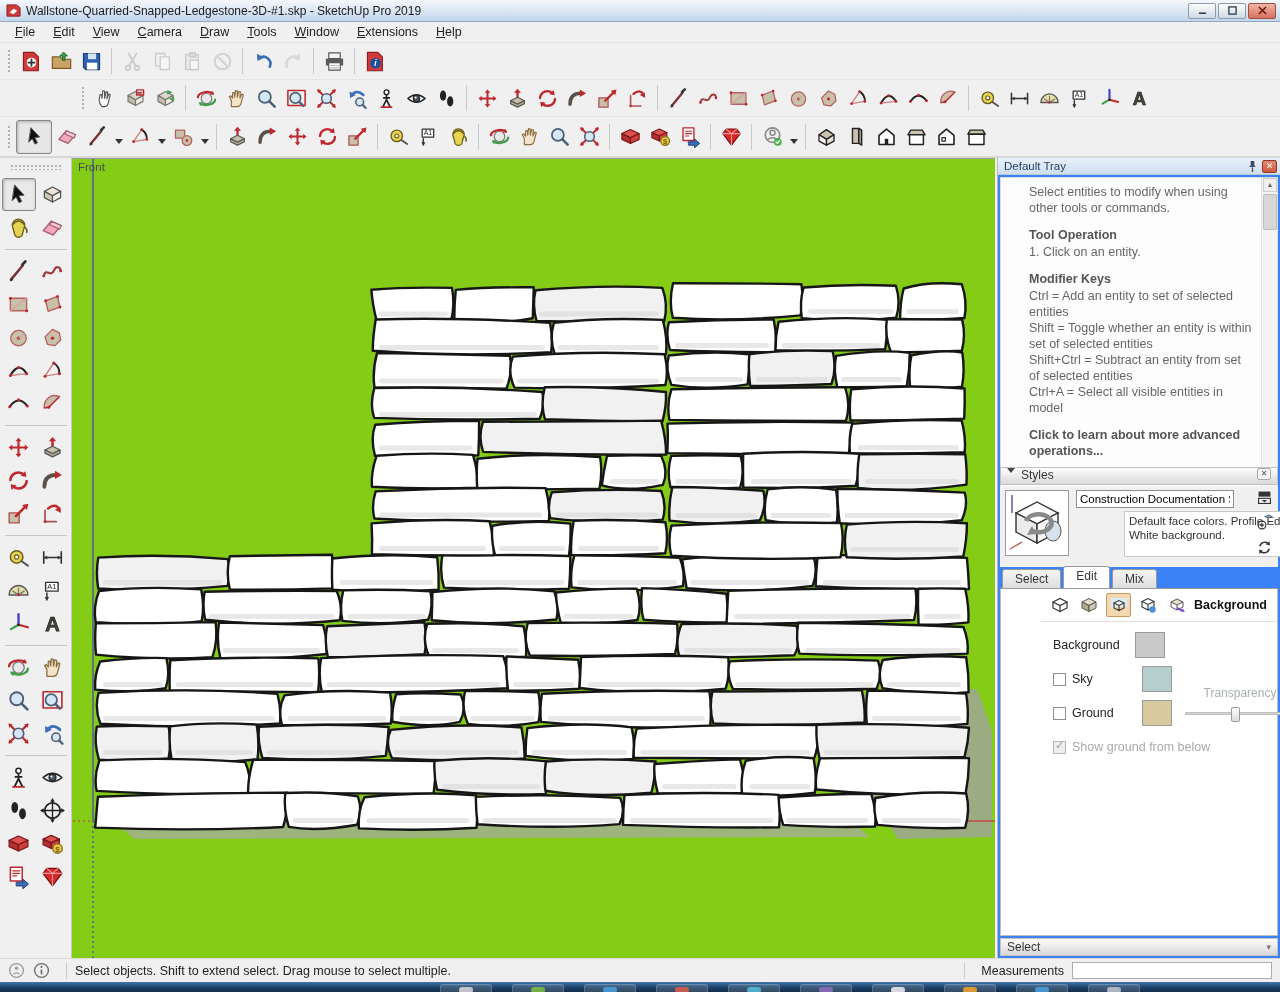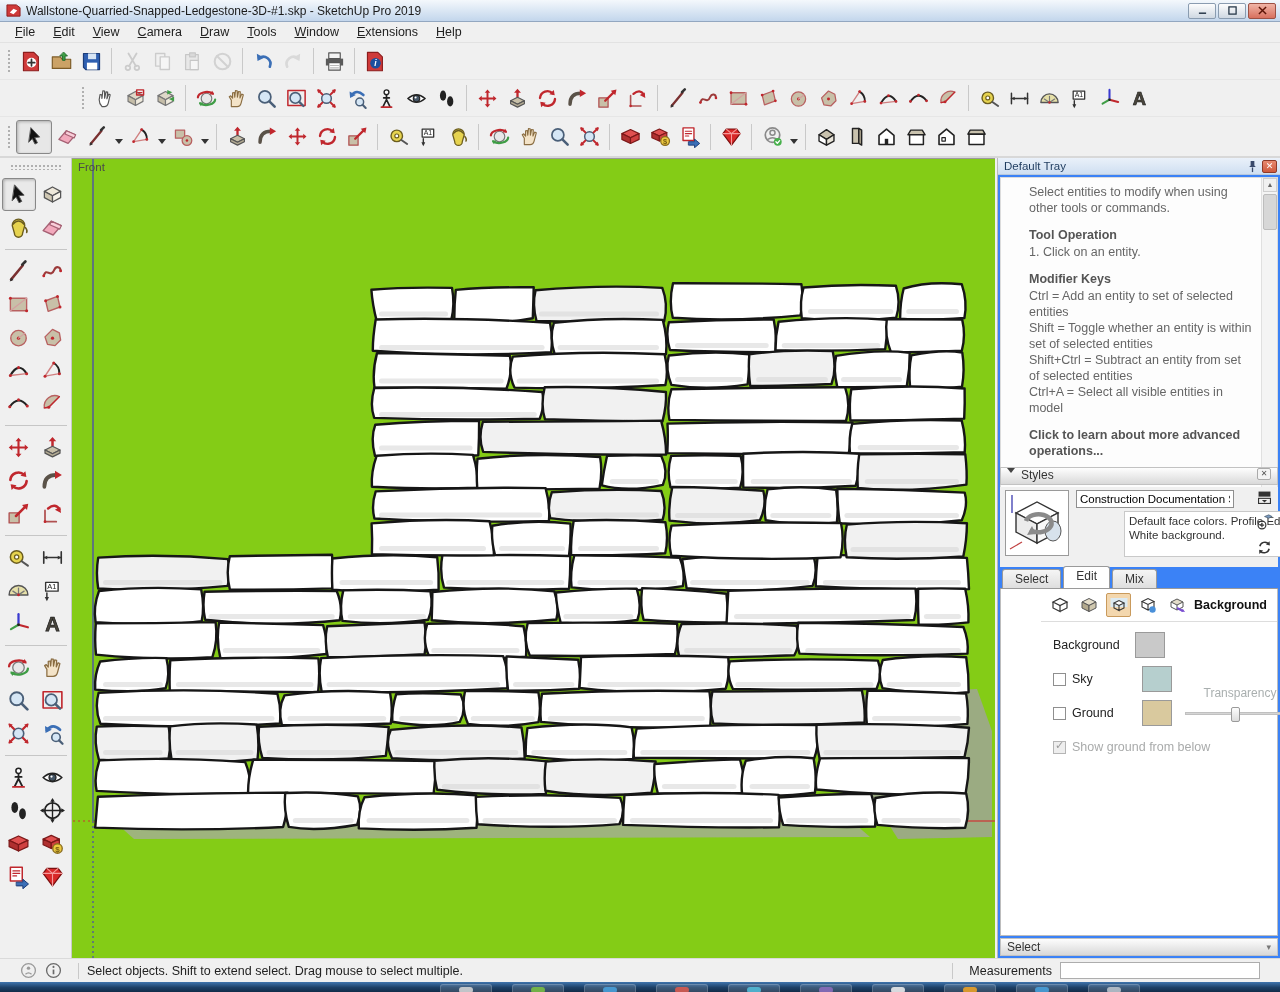--- a/index.html
+++ b/index.html
@@ -112,21 +112,21 @@
   .slider-track{position:absolute;left:132px;top:12px;width:104px;height:3px;background:#d5d5d5;border:1px solid #c0c0c0;}
   .slider-thumb{position:absolute;left:45px;top:-6px;width:9px;height:15px;background:linear-gradient(#fdfdfd,#dcdcdc);
     border:1px solid #9a9a9a;border-radius:2px;}
   .dim{color:#a9abab;}
   .select-bar{position:absolute;left:2px;right:2px;bottom:2px;height:18px;
     background:linear-gradient(#fdfdfd,#d8d8d8);border:1px solid #c2c2c2;display:flex;align-items:center;
     padding:0 6px;font-size:12px;color:#333;}
   .select-bar .mark{margin-left:auto;color:#777;font-size:9px;}
   
   #statusbar{position:absolute;left:0;top:958px;right:0;height:24px;background:#f0f0f0;
-    border-top:1px solid #dadada;display:flex;align-items:center;padding:0 20px;font-size:12.5px;}
+    border-top:1px solid #dadada;display:flex;align-items:center;padding:0 8px;font-size:12.5px;}
   .st-ico{width:17px;height:17px;margin-right:8px;}
   .st-sep{width:1px;height:16px;background:#c9c9c9;margin:0 8px;}
   .meas-wrap{margin-left:auto;display:flex;align-items:center;}
   .meas-label{font-size:12.5px;margin:0 8px;}
   .meas-input{width:200px;height:17px;border:1px solid #adadad;background:#fff;font-size:11px;padding:0 3px;}
   
   #taskbar{position:absolute;left:0;top:982px;right:0;height:10px;
     background:linear-gradient(#3f74ad,#1d4066 55%,#122c49);}
   .tk{position:absolute;top:2px;height:8px;width:52px;border-radius:3px 3px 0 0;
     background:rgba(255,255,255,.14);border:1px solid rgba(255,255,255,.18);border-bottom:none;}

